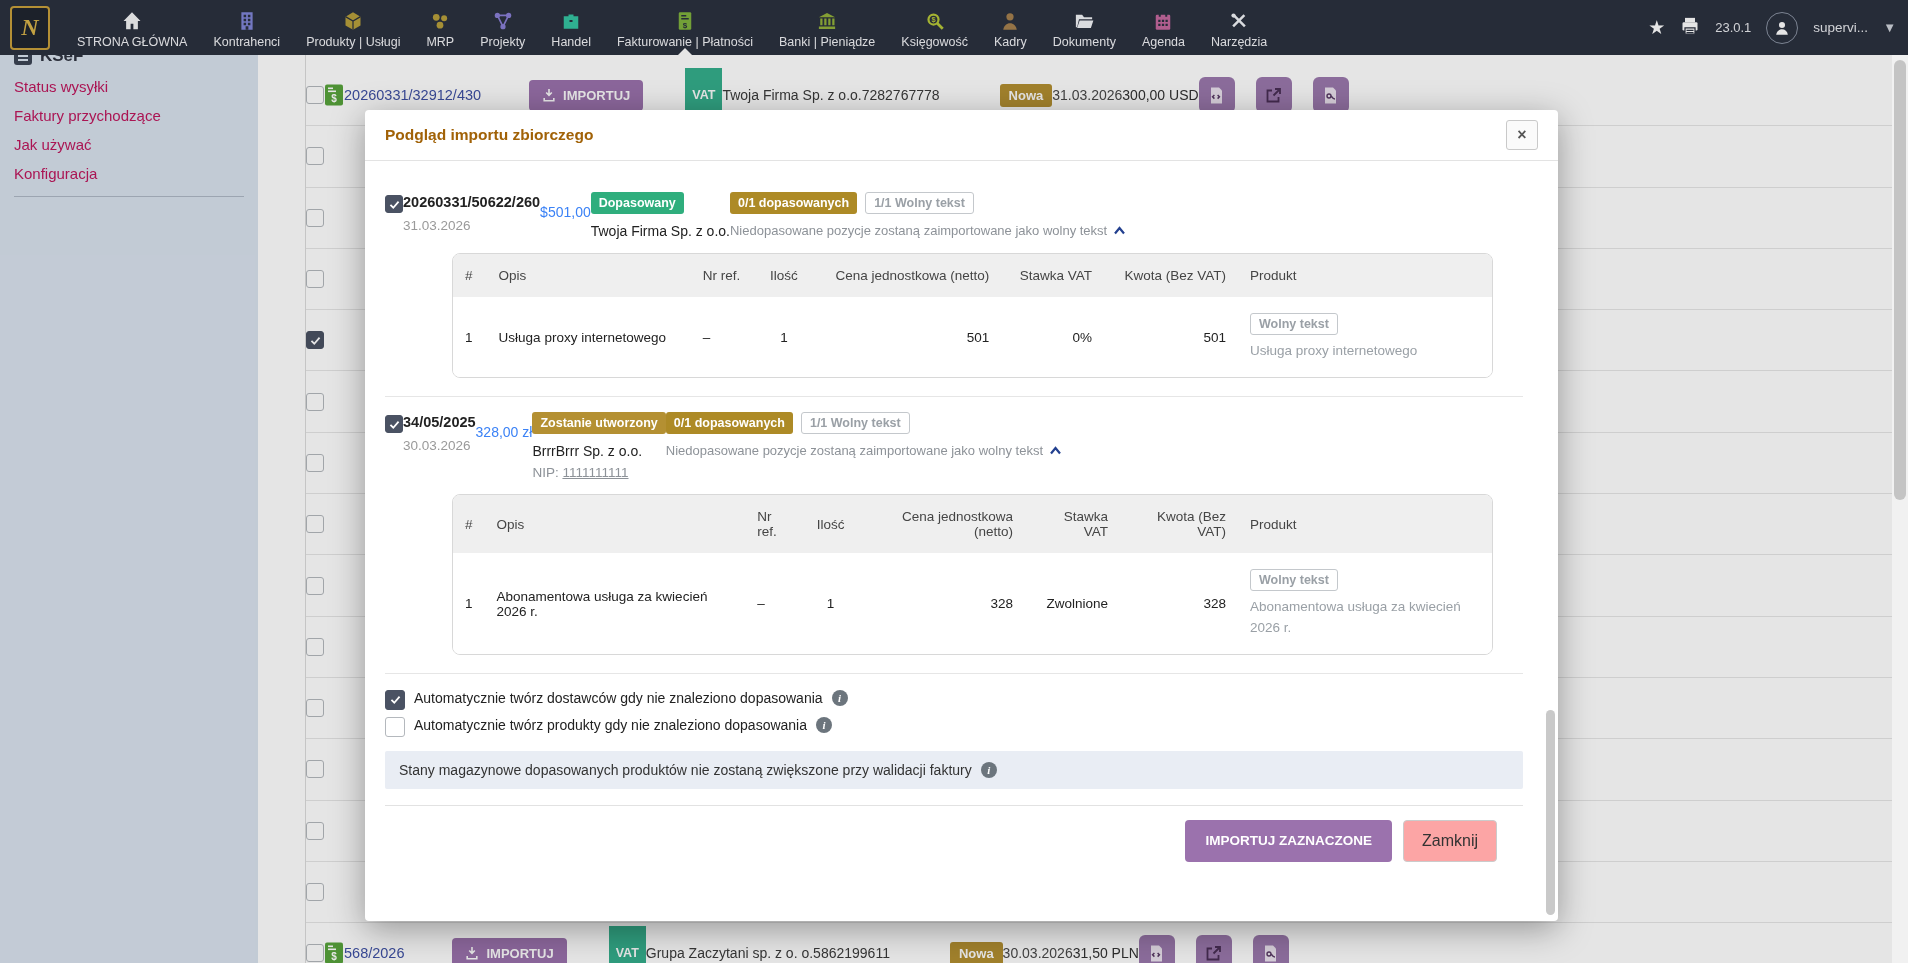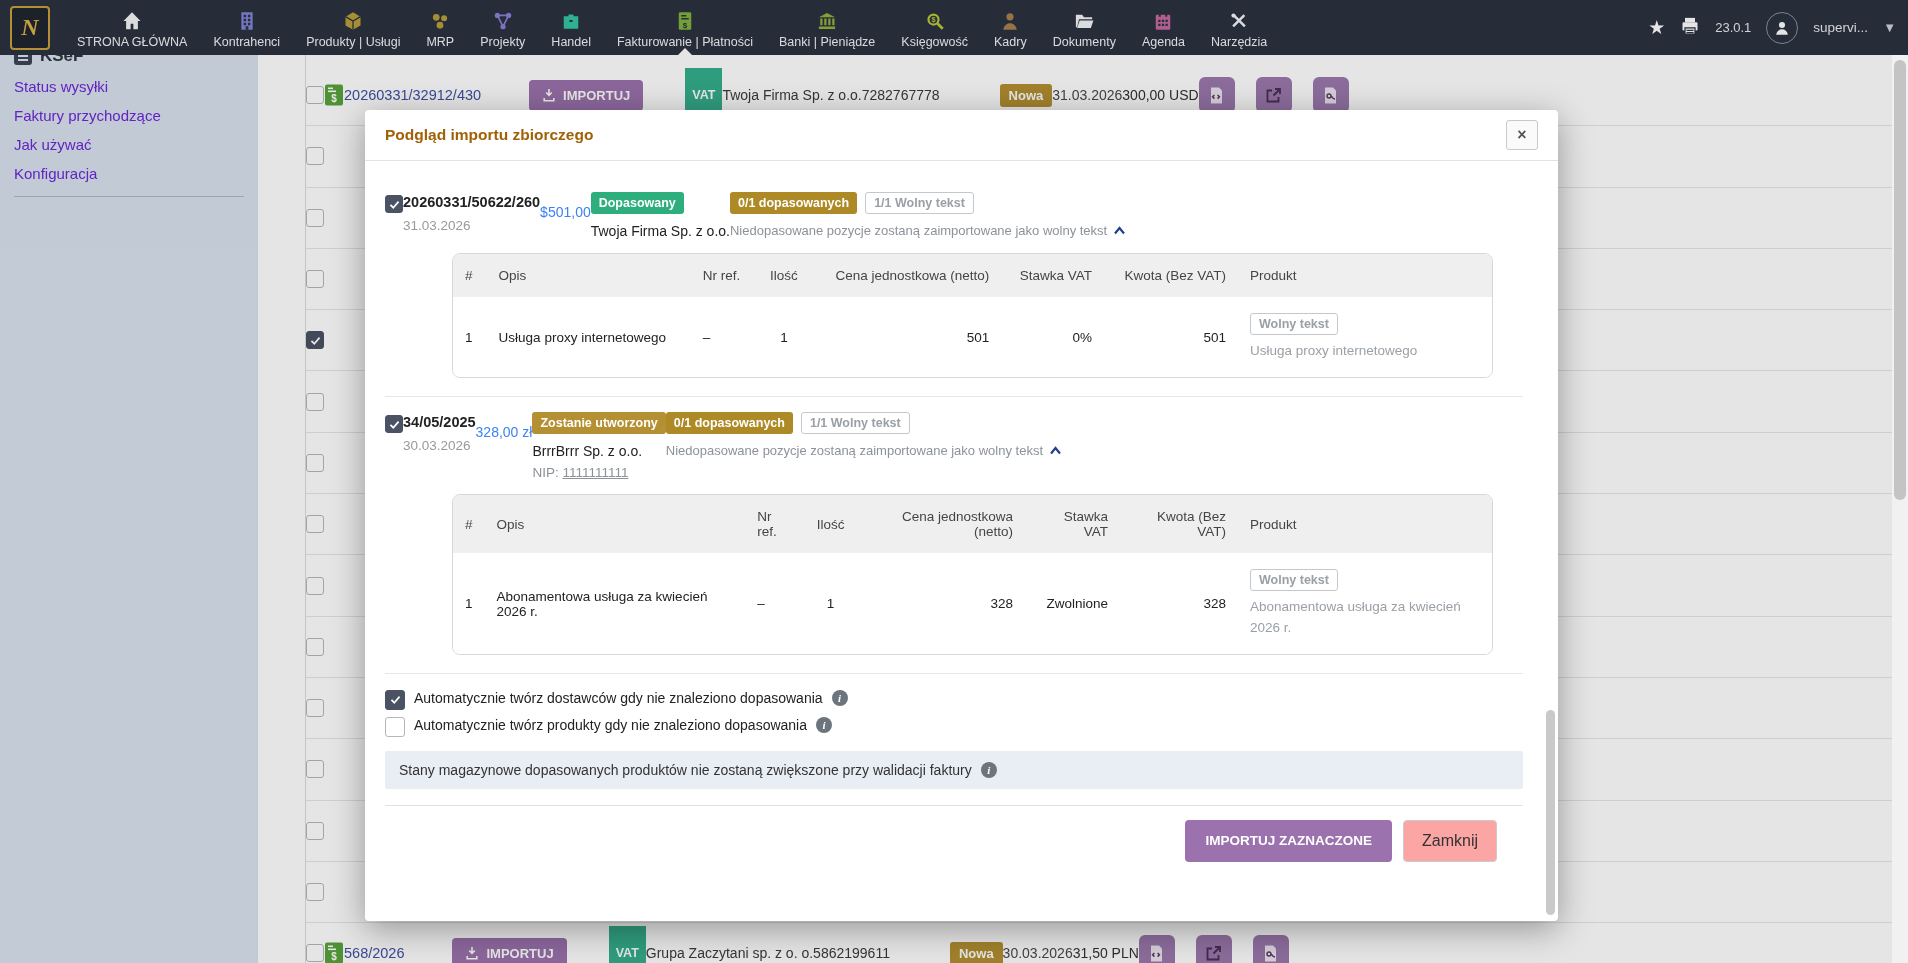--- a/index.html
+++ b/index.html
@@ -26,21 +26,21 @@
   .avatar{width:30px;height:30px;border-radius:50%;border:1px solid #8a93a3;display:flex;align-items:center;justify-content:center}
   .avatar svg{width:18px;height:18px}
   .nav-user{font-size:13.5px;color:#e8eaee}
   .nav-chev{color:#cfd3da;font-size:13px;cursor:pointer}
 
   
   .sidebar{position:absolute;left:0;top:55px;bottom:0;width:258px;background:#d9e2ee;overflow:hidden;z-index:10}
   .sb-head{display:flex;align-items:center;gap:8px;margin:-9px 0 6px 14px;font-size:17px;font-weight:bold;color:#2f3440}
   .sb-head .sb-ico{width:18px;height:18px;border-radius:3px;background:#3c4454;display:inline-flex;align-items:center;justify-content:center}
   .sb-head .sb-ico span{display:block;width:10px;height:2px;background:#d9e2ee;box-shadow:0 4px 0 #d9e2ee,0 -4px 0 #d9e2ee}
-  .sb-item{font-size:15px;color:#6d28d9;padding:6px 14px;cursor:pointer;white-space:nowrap}
+  .sb-item{font-size:15px;color:#be185d;padding:6px 14px;cursor:pointer;white-space:nowrap}
   .sb-div{border-bottom:1px solid #aeb8c6;margin:8px 14px 0 14px}
 
   
   .content{position:absolute;left:258px;top:55px;right:0;bottom:0;background:#fff}
   .bgtable{position:absolute;left:47px;top:0;right:16px;border-left:1px solid #dcdcdc;padding-top:10px}
   .bgrow{display:flex;align-items:center;height:60.3px;border-bottom:1px solid #e6e6e6;background:#fff;font-size:14px;color:#3c3c3c}
   .bgrow > div{box-sizing:border-box}
   .c-cb{flex:0 0 41;padding-left:23;display:flex}
   .c-doc{flex:0 0 57;padding-left:32;display:flex}
   .c-doc svg{width:20px;height:22px}

